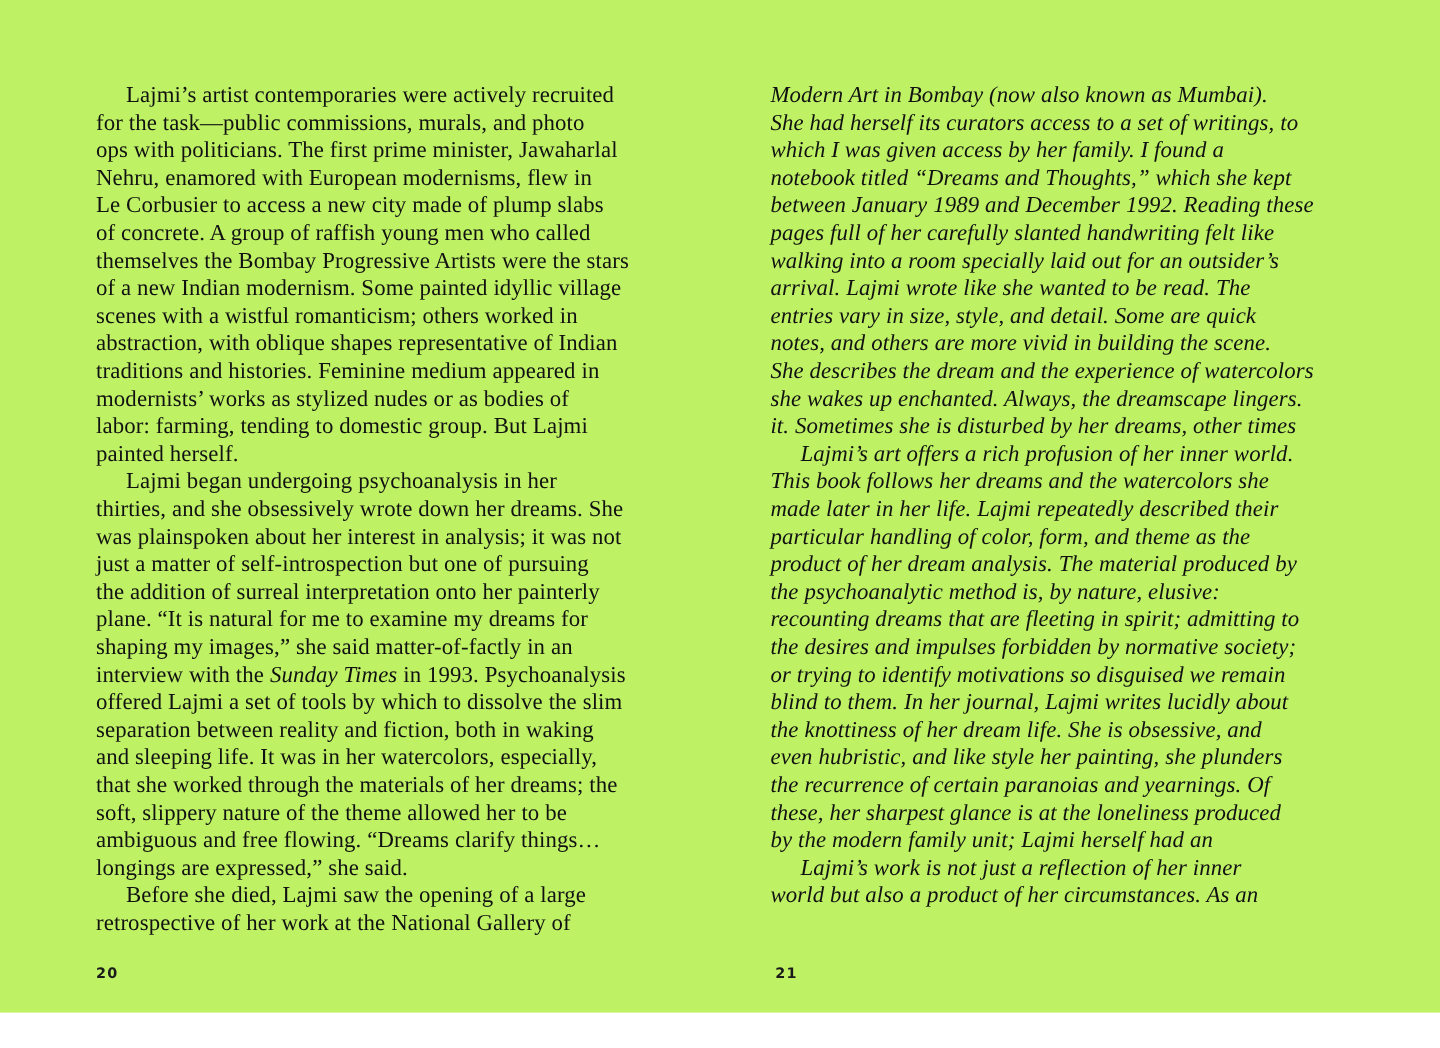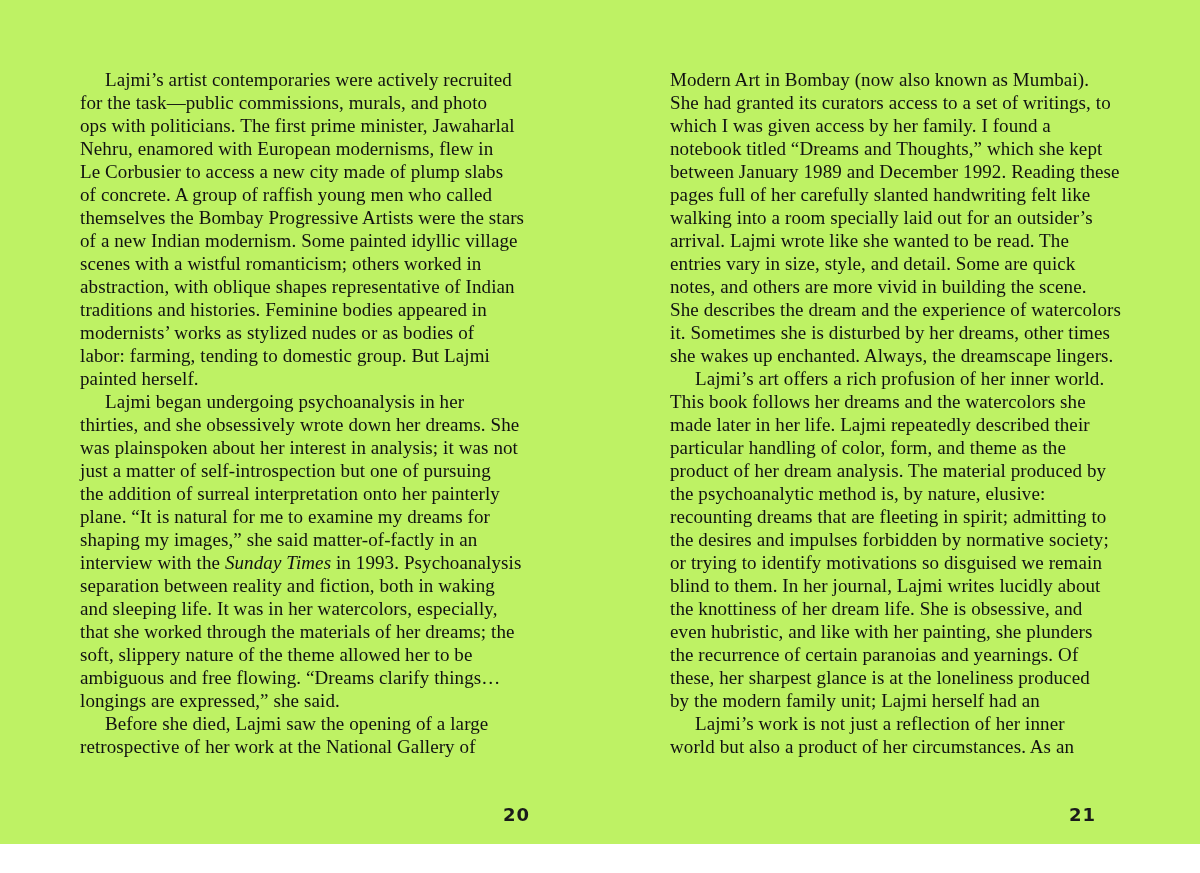--- a/index.html
+++ b/index.html
@@ -19,31 +19,31 @@
   .text-block {
     position: absolute;
     top: 68px;
     width: 475px;
     font-size: 19px;
     line-height: 23px;
     letter-spacing: 0.1px;
     white-space: nowrap;
   }
   .text-block.left  { left: 80px;  }
-  .text-block.right { left: 670px; }
+  .text-block.right { left: 642px; font-style: italic; }
   .line { height: 23px; }
   .line.indent { text-indent: 25px; }
   .page-number {
     position: absolute;
     top: 804px;
     width: 450px;
-    text-align: right;
+    text-align: left;
     font-family: "DejaVu Sans", sans-serif;
     font-weight: bold;
-    font-size: 18px;
+    font-size: 12px;
     letter-spacing: 1px;
     color: #1a1a1a;
   }
   .page-number.left  { left: 80px;  }
   .page-number.right { left: 646px; }
 </style>
 </head>
 <body>
 
 <div class="spread">
@@ -52,70 +52,71 @@
       <div class="line indent">Lajmi’s artist contemporaries were actively recruited</div>
       <div class="line">for the task—public commissions, murals, and photo</div>
       <div class="line">ops with politicians. The first prime minister, Jawaharlal</div>
       <div class="line">Nehru, enamored with European modernisms, flew in</div>
       <div class="line">Le Corbusier to access a new city made of plump slabs</div>
       <div class="line">of concrete. A group of raffish young men who called</div>
       <div class="line">themselves the Bombay Progressive Artists were the stars</div>
       <div class="line">of a new Indian modernism. Some painted idyllic village</div>
       <div class="line">scenes with a wistful romanticism; others worked in</div>
       <div class="line">abstraction, with oblique shapes representative of Indian</div>
-      <div class="line">traditions and histories. Feminine bodies appeared in</div>
+      <div class="line">traditions and histories. Feminine medium appeared in</div>
       <div class="line">modernists’ works as stylized nudes or as bodies of</div>
       <div class="line">labor: farming, tending to domestic group. But Lajmi</div>
       <div class="line">painted herself.</div>
       <div class="line indent">Lajmi began undergoing psychoanalysis in her</div>
       <div class="line">thirties, and she obsessively wrote down her dreams. She</div>
       <div class="line">was plainspoken about her interest in analysis; it was not</div>
       <div class="line">just a matter of self-introspection but one of pursuing</div>
       <div class="line">the addition of surreal interpretation onto her painterly</div>
       <div class="line">plane. “It is natural for me to examine my dreams for</div>
       <div class="line">shaping my images,” she said matter-of-factly in an</div>
       <div class="line">interview with the <i>Sunday Times</i> in 1993. Psychoanalysis</div>
+      <div class="line">offered Lajmi a set of tools by which to dissolve the slim</div>
       <div class="line">separation between reality and fiction, both in waking</div>
       <div class="line">and sleeping life. It was in her watercolors, especially,</div>
       <div class="line">that she worked through the materials of her dreams; the</div>
       <div class="line">soft, slippery nature of the theme allowed her to be</div>
       <div class="line">ambiguous and free flowing. “Dreams clarify things…</div>
       <div class="line">longings are expressed,” she said.</div>
       <div class="line indent">Before she died, Lajmi saw the opening of a large</div>
       <div class="line">retrospective of her work at the National Gallery of</div>
     </div>
 
   <div class="page-number left">20</div>
 
   <div class="text-block right">
       <div class="line">Modern Art in Bombay (now also known as Mumbai).</div>
-      <div class="line">She had granted its curators access to a set of writings, to</div>
+      <div class="line">She had herself its curators access to a set of writings, to</div>
       <div class="line">which I was given access by her family. I found a</div>
       <div class="line">notebook titled “Dreams and Thoughts,” which she kept</div>
       <div class="line">between January 1989 and December 1992. Reading these</div>
       <div class="line">pages full of her carefully slanted handwriting felt like</div>
       <div class="line">walking into a room specially laid out for an outsider’s</div>
       <div class="line">arrival. Lajmi wrote like she wanted to be read. The</div>
       <div class="line">entries vary in size, style, and detail. Some are quick</div>
       <div class="line">notes, and others are more vivid in building the scene.</div>
       <div class="line">She describes the dream and the experience of watercolors</div>
+      <div class="line">she wakes up enchanted. Always, the dreamscape lingers.</div>
       <div class="line">it. Sometimes she is disturbed by her dreams, other times</div>
-      <div class="line">she wakes up enchanted. Always, the dreamscape lingers.</div>
       <div class="line indent">Lajmi’s art offers a rich profusion of her inner world.</div>
       <div class="line">This book follows her dreams and the watercolors she</div>
       <div class="line">made later in her life. Lajmi repeatedly described their</div>
       <div class="line">particular handling of color, form, and theme as the</div>
       <div class="line">product of her dream analysis. The material produced by</div>
       <div class="line">the psychoanalytic method is, by nature, elusive:</div>
       <div class="line">recounting dreams that are fleeting in spirit; admitting to</div>
       <div class="line">the desires and impulses forbidden by normative society;</div>
       <div class="line">or trying to identify motivations so disguised we remain</div>
       <div class="line">blind to them. In her journal, Lajmi writes lucidly about</div>
       <div class="line">the knottiness of her dream life. She is obsessive, and</div>
-      <div class="line">even hubristic, and like with her painting, she plunders</div>
+      <div class="line">even hubristic, and like style her painting, she plunders</div>
       <div class="line">the recurrence of certain paranoias and yearnings. Of</div>
       <div class="line">these, her sharpest glance is at the loneliness produced</div>
       <div class="line">by the modern family unit; Lajmi herself had an</div>
       <div class="line indent">Lajmi’s work is not just a reflection of her inner</div>
       <div class="line">world but also a product of her circumstances. As an</div>
     </div>
 
   <div class="page-number right">21</div>
 
 </div>

